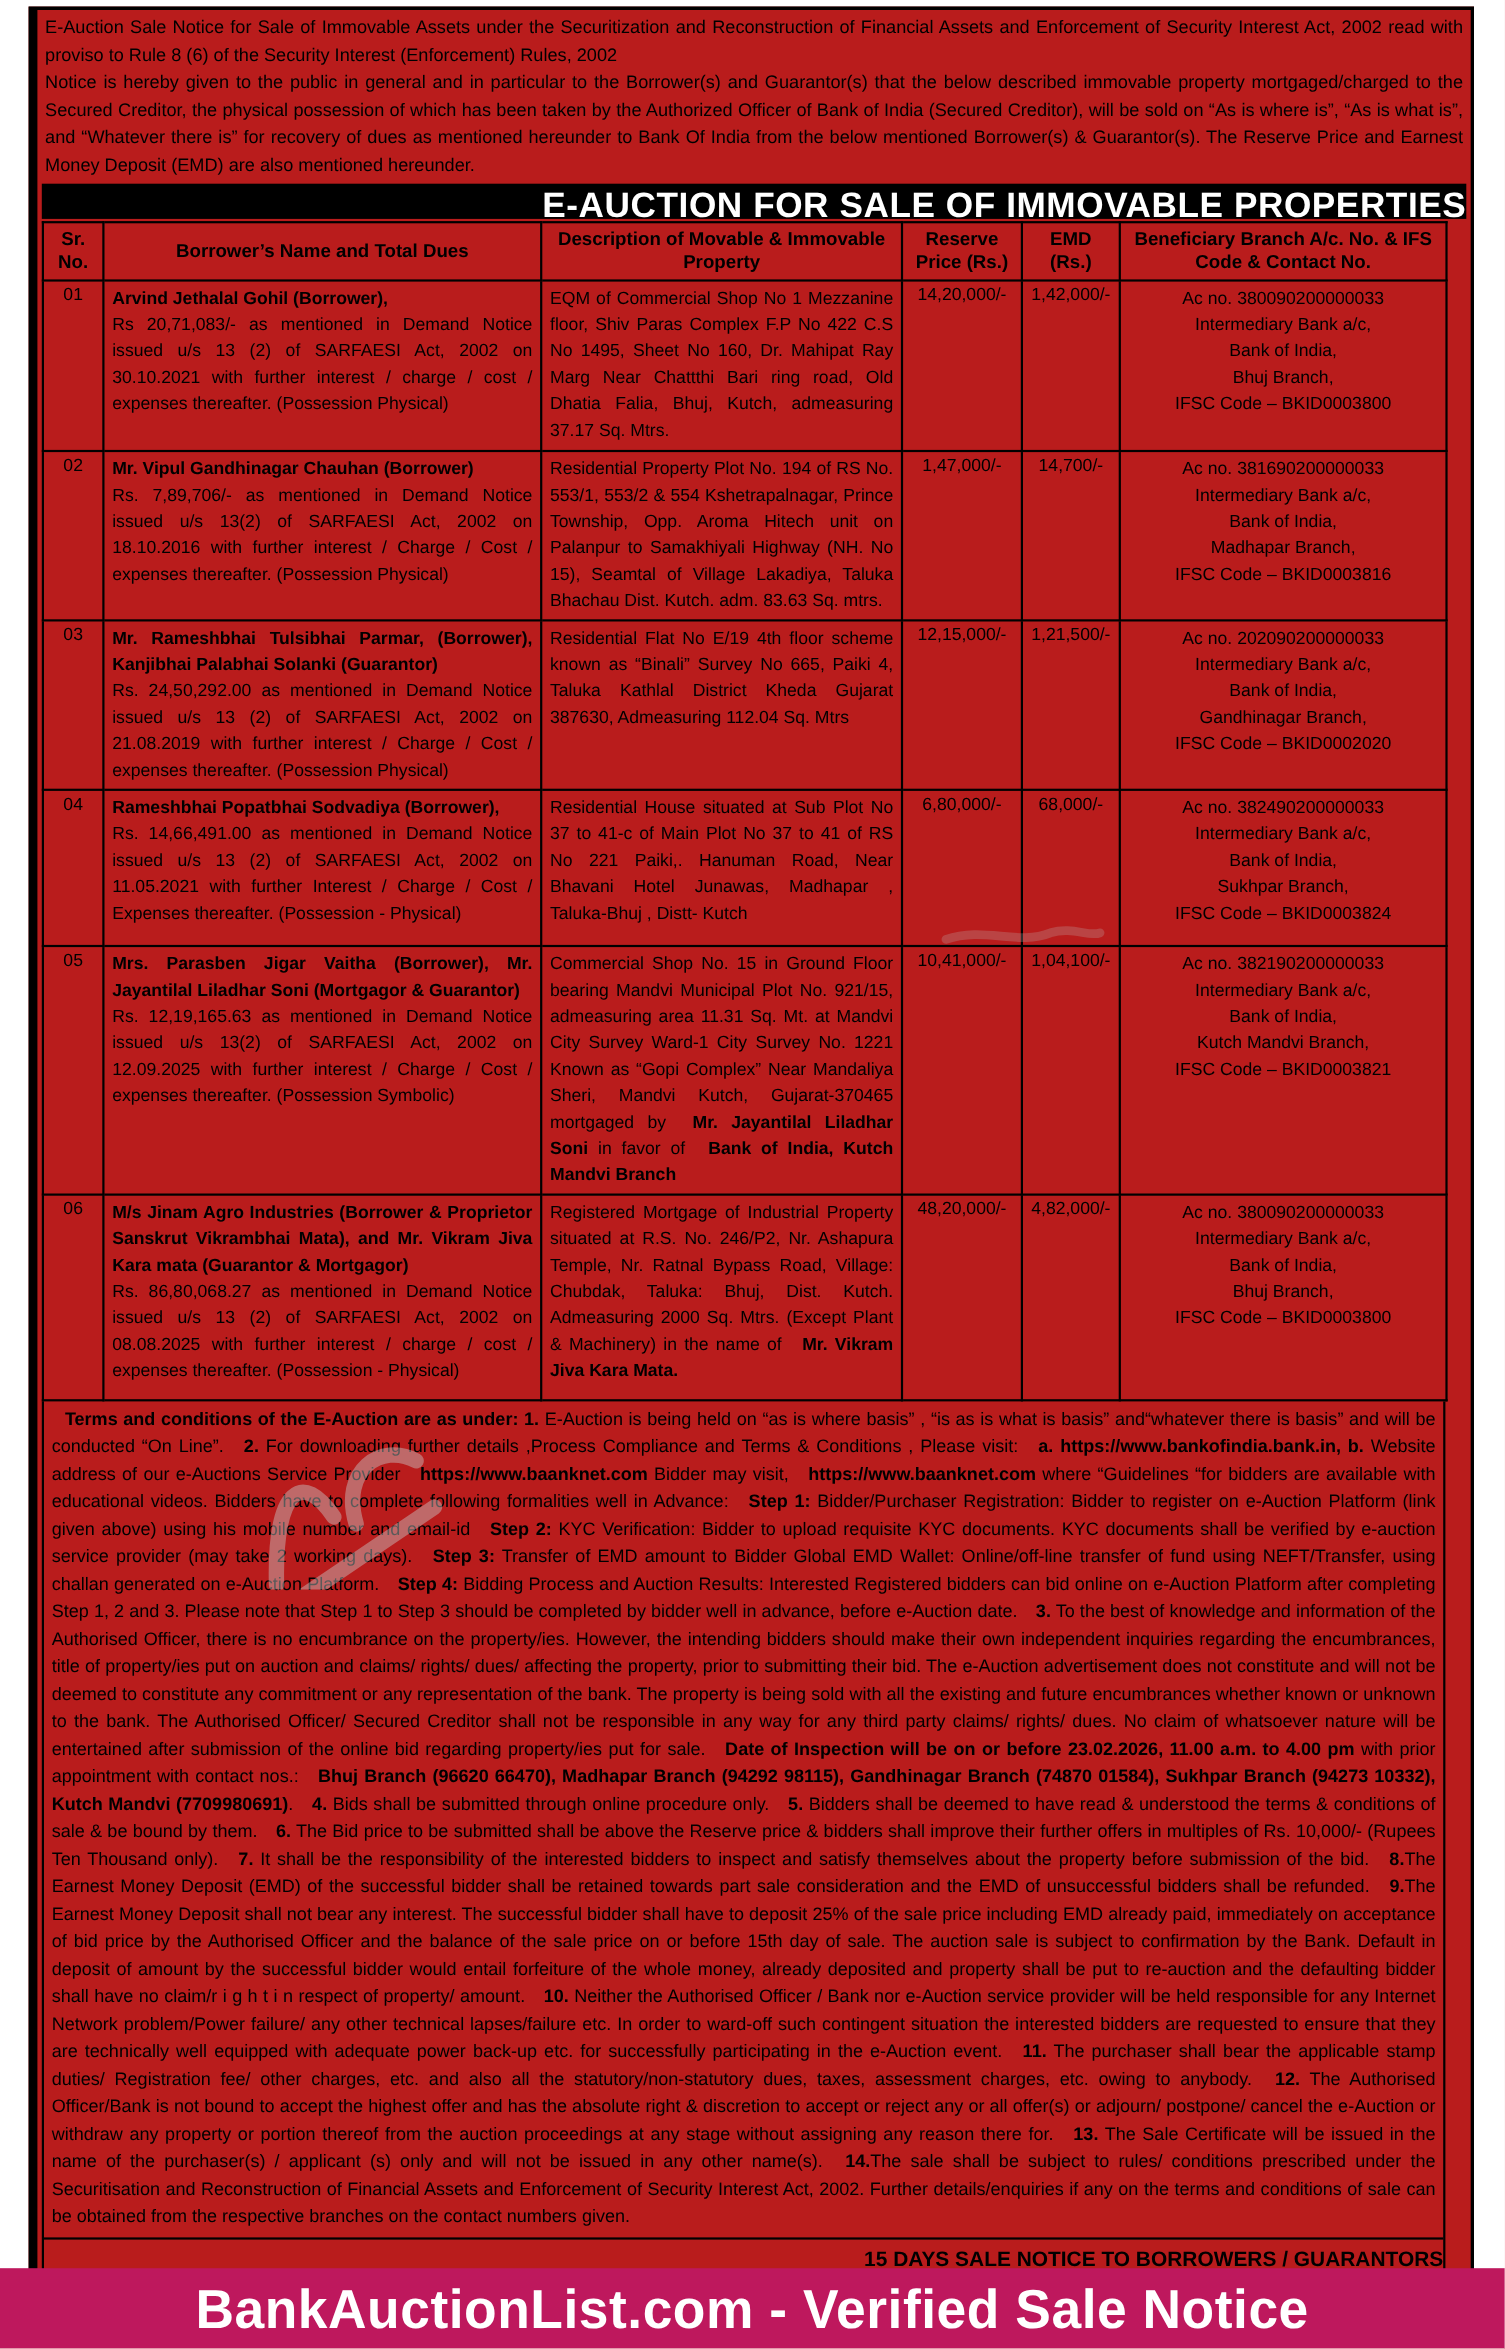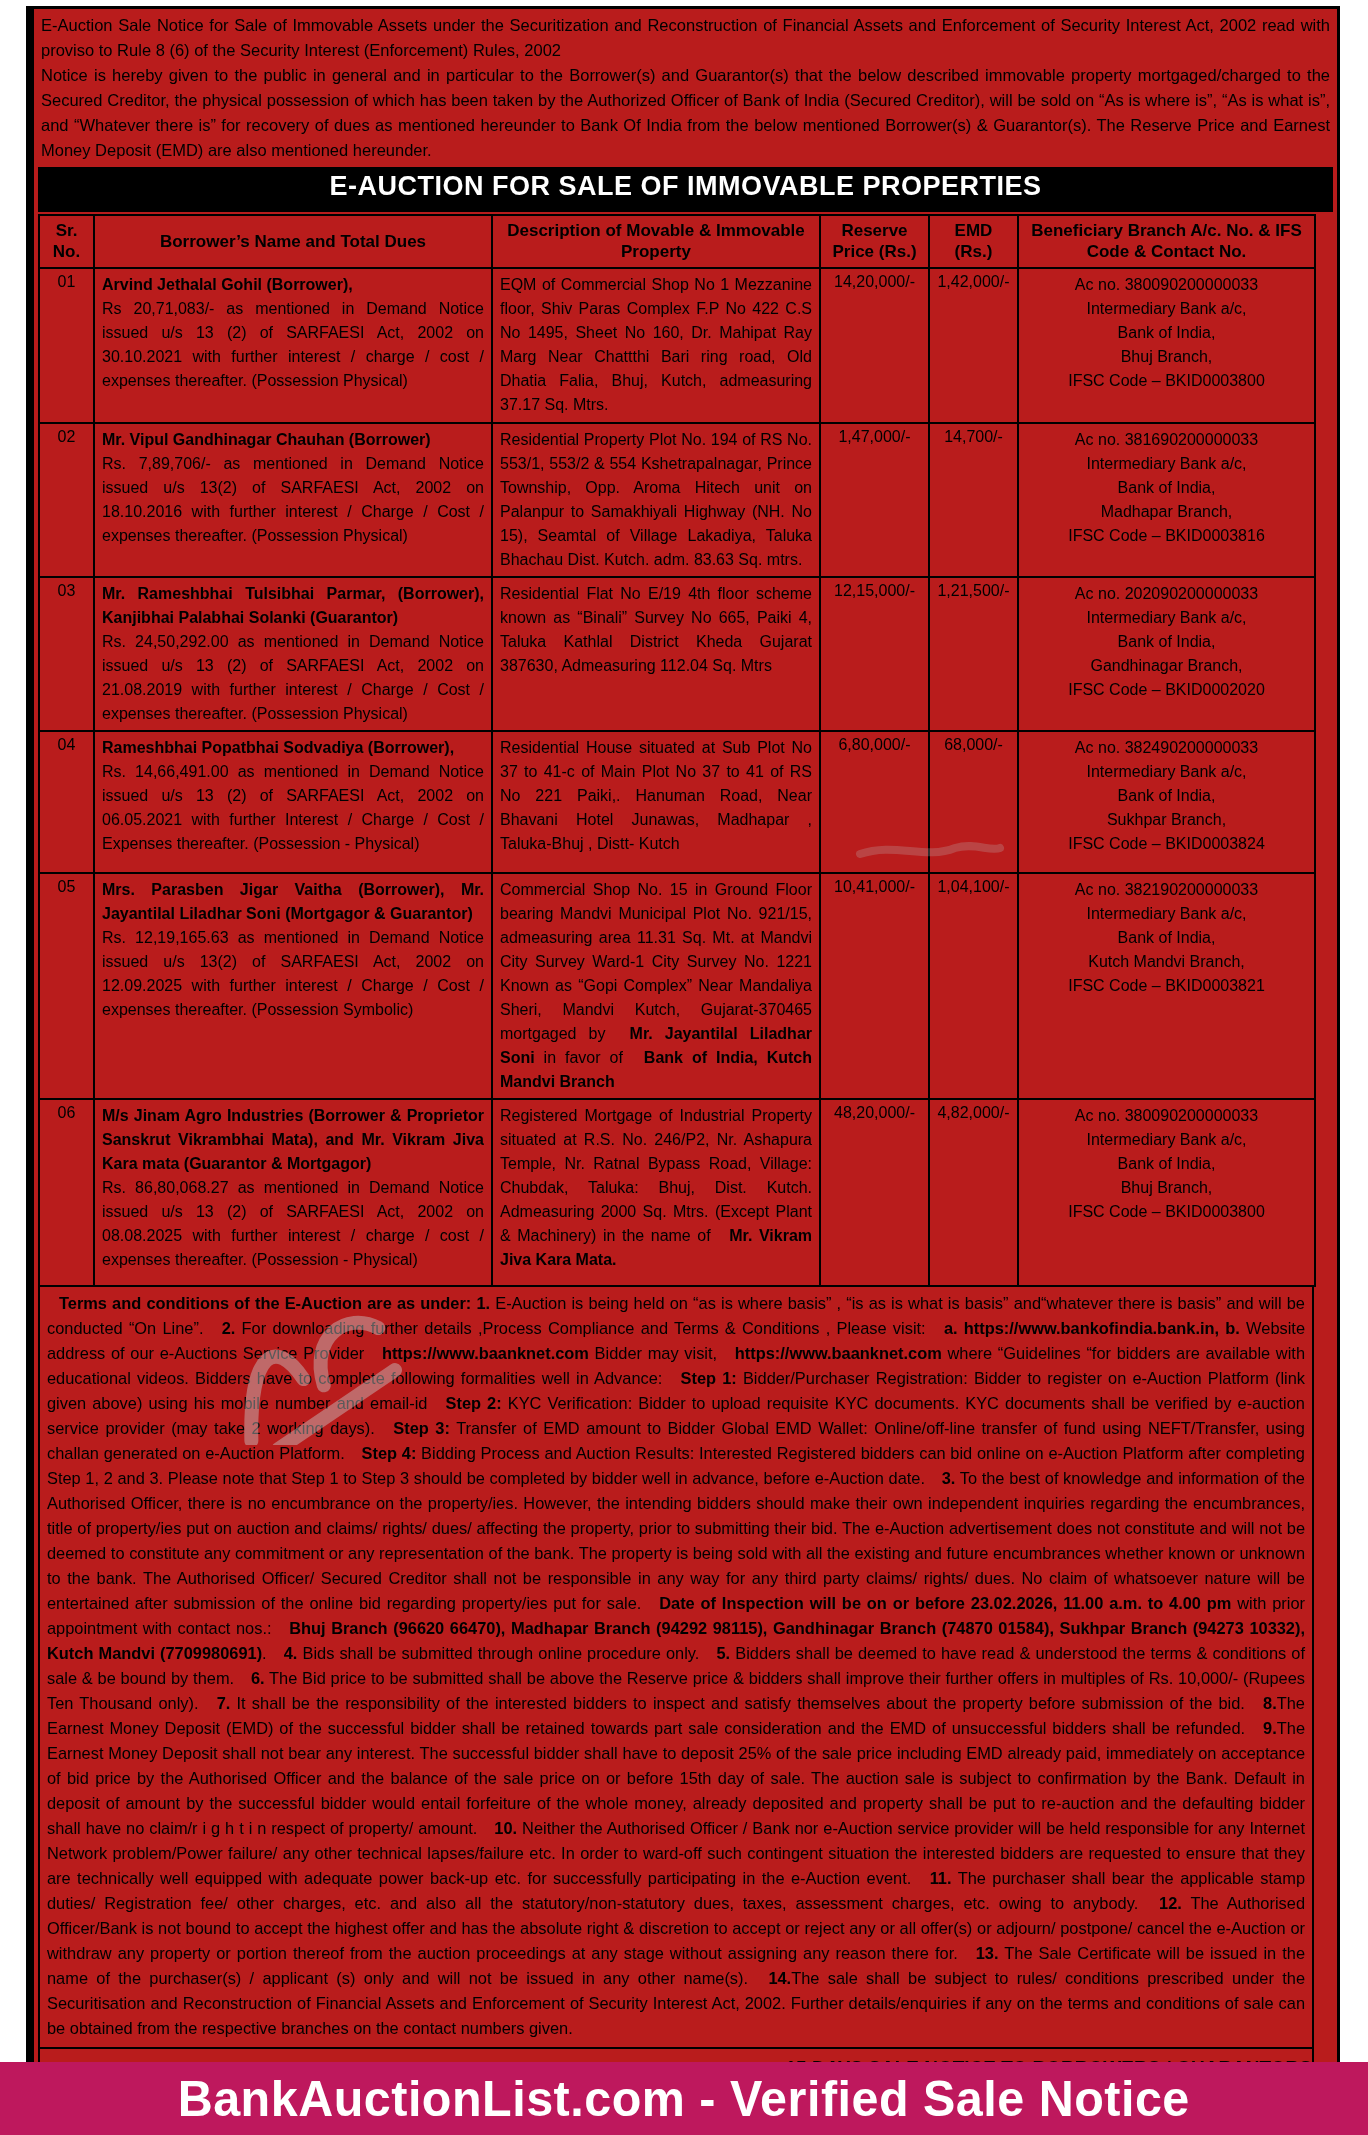--- a/index.html
+++ b/index.html
@@ -1,21 +1,21 @@
 <!DOCTYPE html>
 <html><head>
 <meta charset="utf-8">
 <style>
   html,body{margin:0;padding:0;background:#fff;}
   body{width:1368px;height:2135px;position:relative;font-family:"Liberation Sans",sans-serif;color:#000;}
   .doc{position:absolute;left:26px;top:6px;width:1314px;height:2122px;box-sizing:border-box;
        border:3px solid #000;border-left-width:8px;padding:2px 4px;overflow:hidden;background:#b91c1c;}
   .top-text{font-size:16.5px;line-height:25px;text-align:justify;padding:2px 3px;}
-  .section-banner{background:#000;color:#fff;font-weight:bold;text-align:center;
-       font-size:27px;line-height:38px;height:45px;margin:2px 0 2px 0;letter-spacing:.5px;}
+  .section-banner{background:#000;color:#fff;font-weight:bold;text-align:right;
+       font-size:32px;line-height:38px;height:32px;margin:2px 0 2px 0;letter-spacing:.5px;}
   table.auction{border-collapse:collapse;table-layout:fixed;width:1276px;margin:0;}
   table.auction col.c-sr{width:55px;} table.auction col.c-borrower{width:398px;}
   table.auction col.c-desc{width:328px;} table.auction col.c-reserve{width:109px;}
   table.auction col.c-emd{width:89px;} table.auction col.c-ben{width:297px;}
   table.auction th,table.auction td{border:2px solid #000;vertical-align:top;padding:4px 7px;box-sizing:border-box;}
   table.auction th{font-size:17px;font-weight:bold;text-align:center;vertical-align:middle;line-height:1.25;}
   table.auction thead tr{height:52px;}
   table.auction tbody tr:nth-child(1){height:155px;}
   table.auction tbody tr:nth-child(2){height:150px;}
   table.auction tbody tr:nth-child(3){height:150px;}
@@ -122,21 +122,21 @@
             <div>Bank of India,</div>
             <div>Gandhinagar Branch,</div>
             <div>IFSC Code – BKID0002020</div>
           </td>
     </tr>
 
     <tr>
       <td class="sr">04</td>
       <td class="borrower">
         <div class="bname">Rameshbhai Popatbhai Sodvadiya (Borrower),</div>
-        <div>Rs. 14,66,491.00 as mentioned in Demand Notice issued u/s 13 (2) of SARFAESI Act, 2002 on 06.05.2021 with further Interest / Charge / Cost / Expenses thereafter. (Possession - Physical)</div>
+        <div>Rs. 14,66,491.00 as mentioned in Demand Notice issued u/s 13 (2) of SARFAESI Act, 2002 on 11.05.2021 with further Interest / Charge / Cost / Expenses thereafter. (Possession - Physical)</div>
       </td>
       <td class="desc"><span>Residential House situated at Sub Plot No 37 to 41-c of Main Plot No 37 to 41 of RS No 221 Paiki,. Hanuman Road, Near Bhavani Hotel Junawas, Madhapar , Taluka-Bhuj , Distt- Kutch</span></td>
       <td class="money">6,80,000/-</td>
       <td class="money">68,000/-</td>
       <td class="ben">
             <div>Ac no. 382490200000033</div>
             <div>Intermediary Bank a/c,</div>
             <div>Bank of India,</div>
             <div>Sukhpar Branch,</div>
             <div>IFSC Code – BKID0003824</div>

